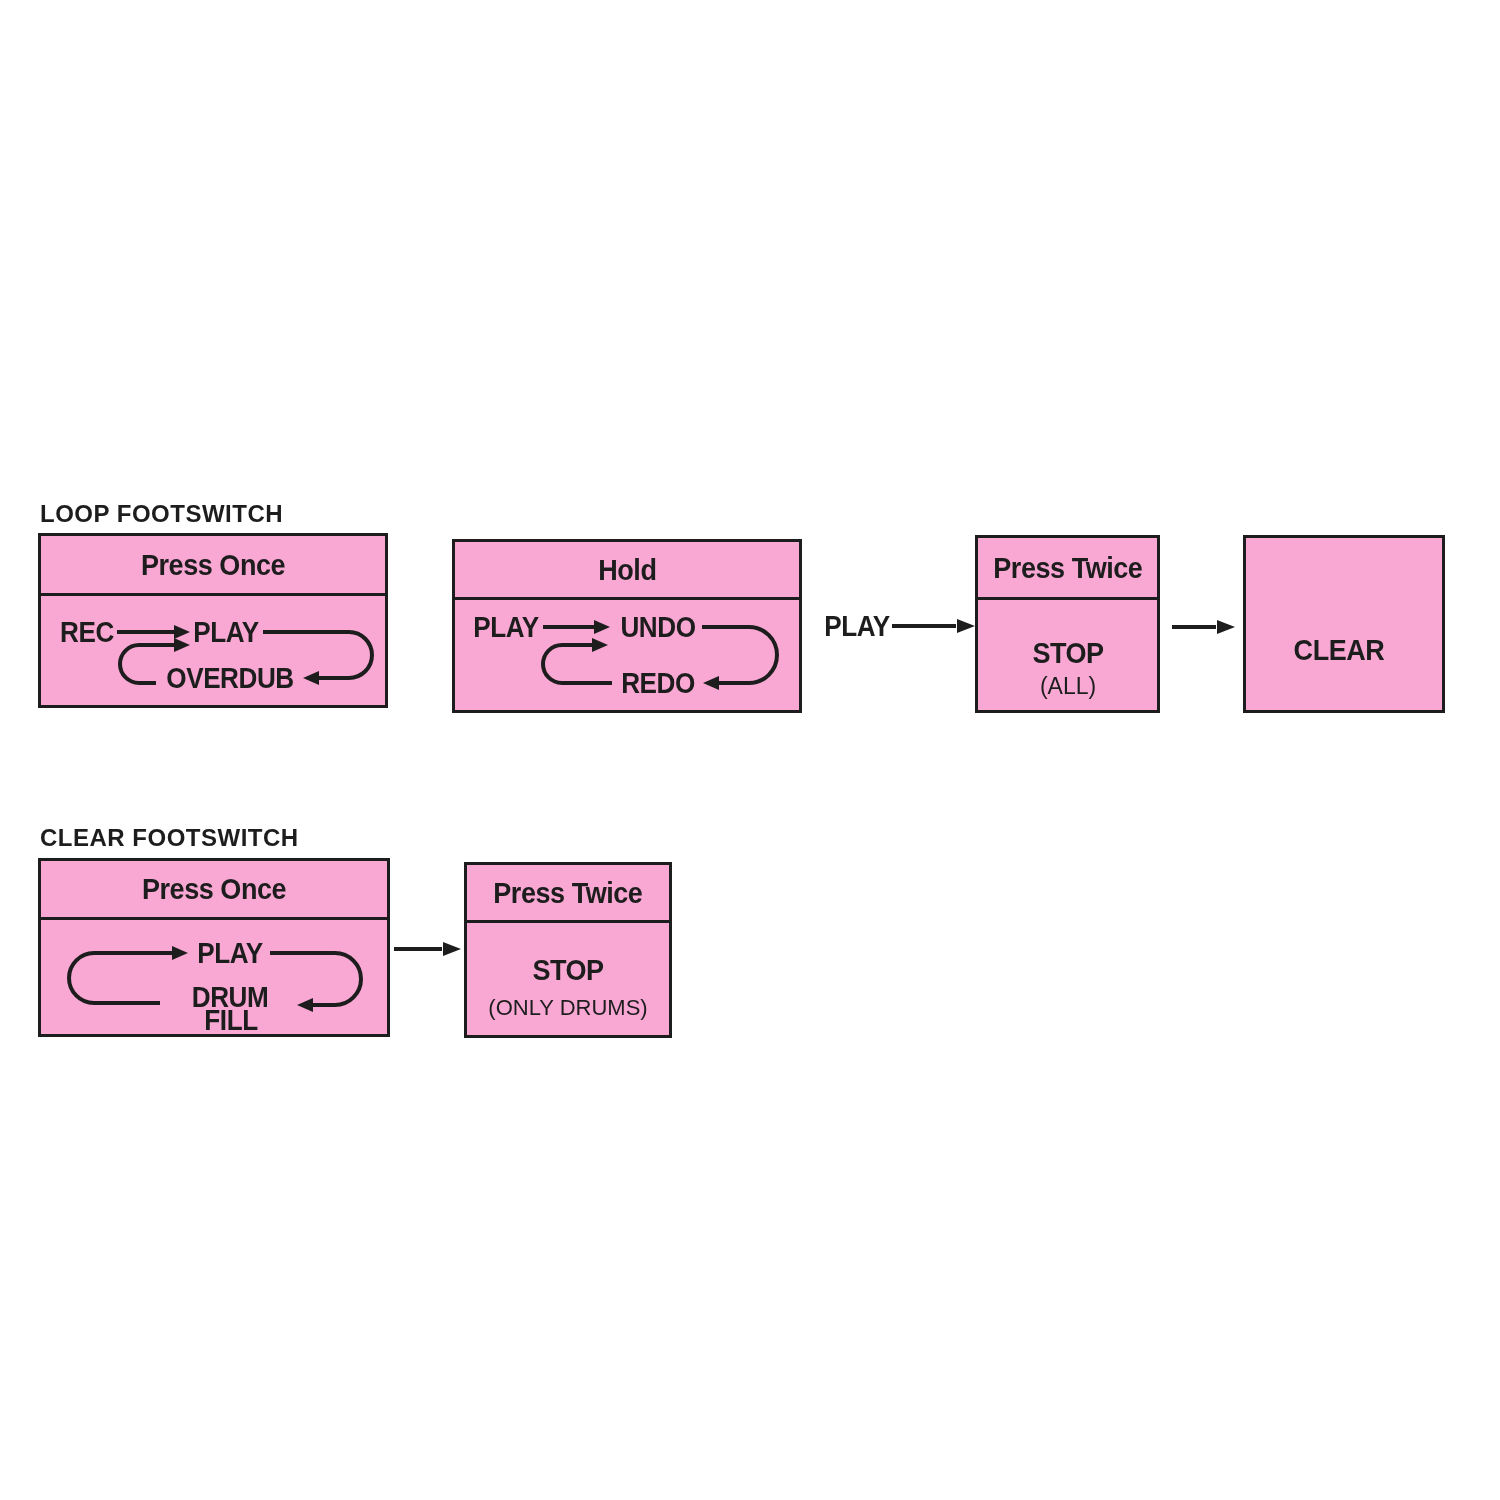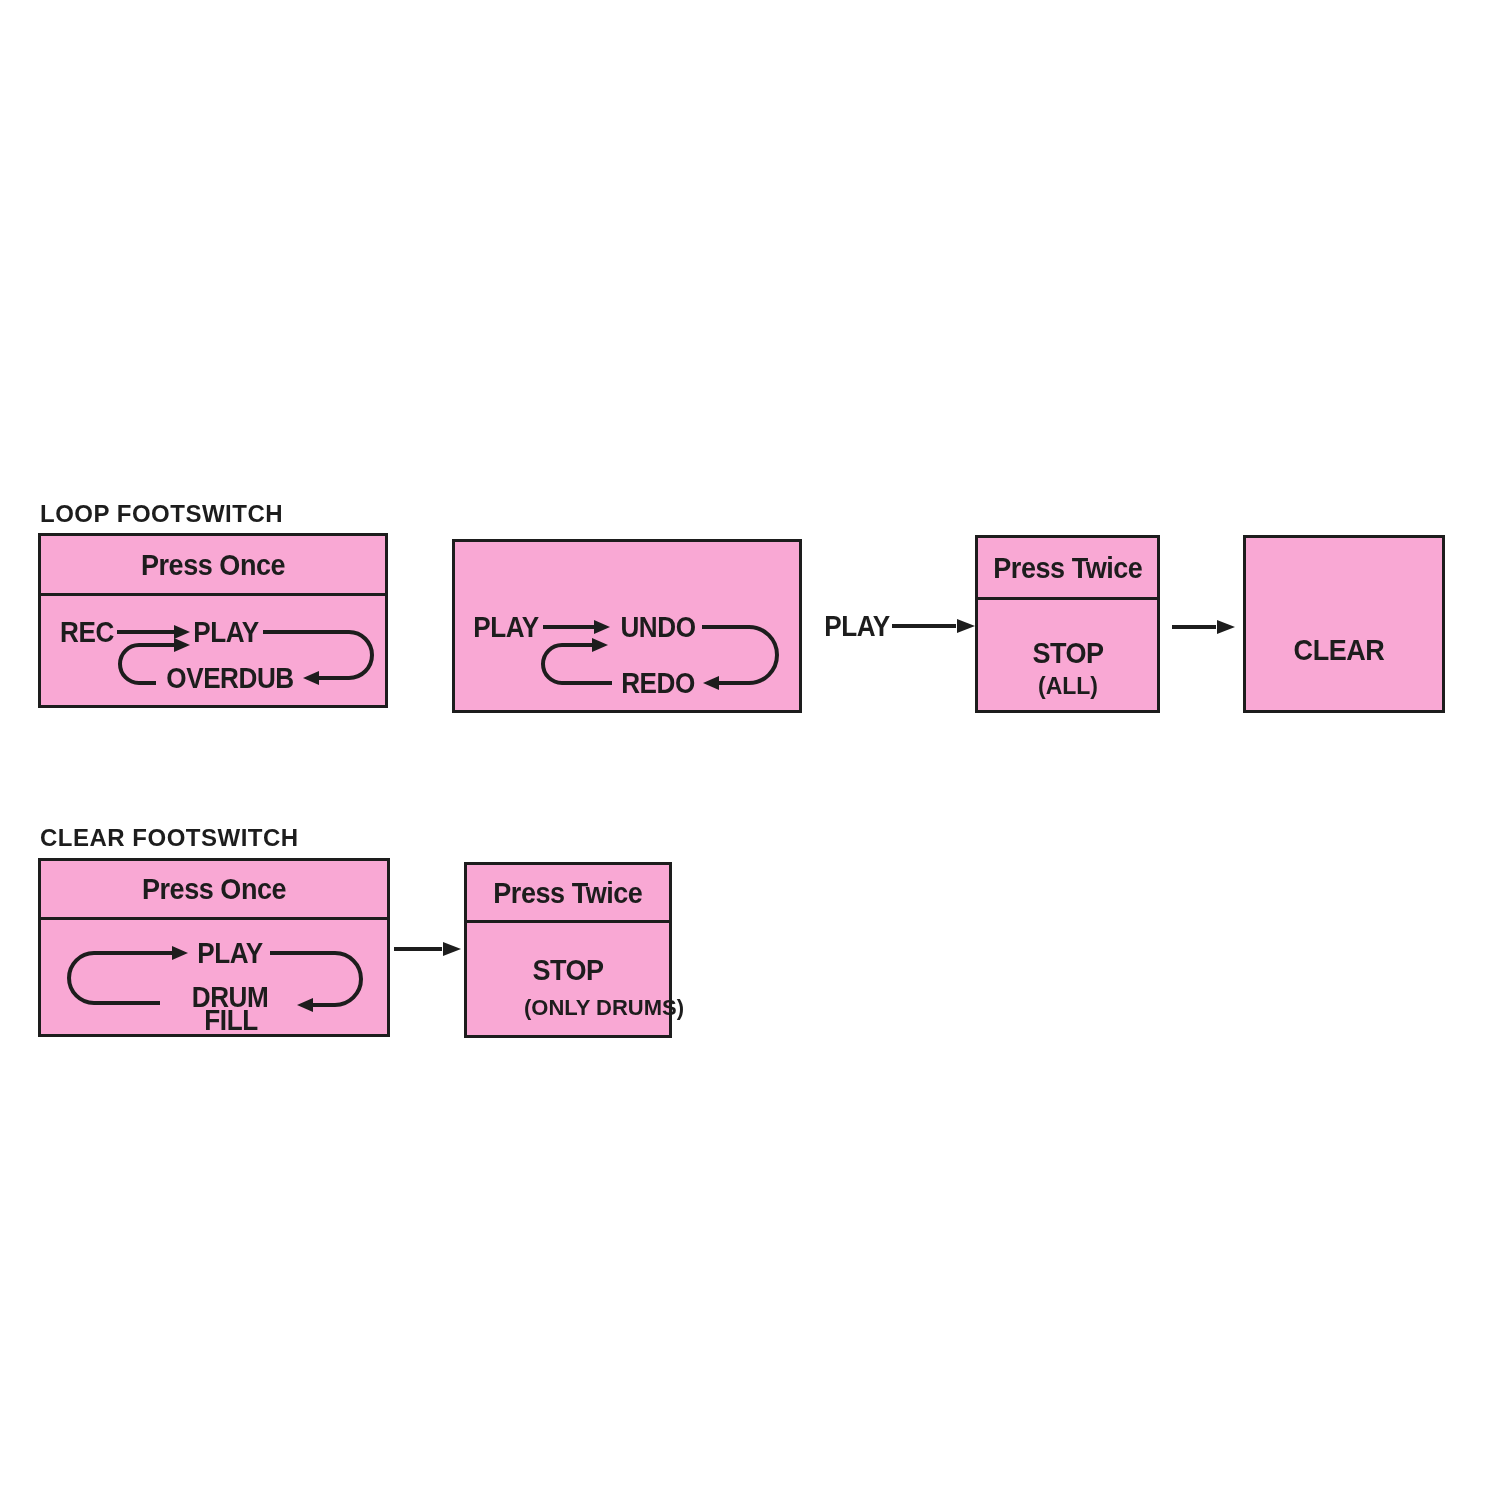--- a/index.html
+++ b/index.html
@@ -21,25 +21,25 @@
     font-size:30px;font-weight:700;letter-spacing:-.5px;line-height:1;
     transform:scaleX(.9);transform-origin:center;white-space:nowrap;
   }
   .layer{position:absolute;left:-3px;top:-3px;}
   .word{
     position:absolute;font-size:29px;font-weight:700;letter-spacing:-.5px;line-height:1;
     transform:translate(-50%,-50%) scaleX(.9);transform-origin:center;white-space:nowrap;
   }
   .action{font-size:30px;}
   .qualifier{
-    position:absolute;font-weight:700;line-height:1;white-space:nowrap;
+    position:absolute;font-weight:400;line-height:1;white-space:nowrap;
     transform:translate(-50%,-50%);
   }
   .q-all{font-size:23px;}
-  .q-drums{font-size:22px;margin-left:36px;}
+  .q-drums{font-size:22px;}
   svg.arrows{position:absolute;pointer-events:none;display:block;}
   svg.arrows path{fill:none;stroke:currentColor;stroke-width:4;}
   svg.arrows polygon{fill:currentColor;stroke:none;}
 </style>
 </head>
 <body>
 
 <div class="canvas">
 
   <svg class="arrows" style="left:0;top:0;width:1500px;height:1500px" viewBox="0 0 1500 1500">
@@ -69,20 +69,23 @@
         <path d="M 225 99 H 311 A 23 23 0 0 1 311 145 H 281"></path>
         <polygon points="265,145 281,138 281,152"></polygon>
       </svg>
       <span class="word" style="left:49px;top:99px">REC</span>
       <span class="word" style="left:188px;top:99px">PLAY</span>
       <span class="word" style="left:192px;top:145px">OVERDUB</span>
     </div>
   </div>
 
   <div class="fbox" style="left:452px;top:539px;width:350px;height:174px">
+    <div class="fbox-header" style="height:55px">
+      <span class="htext">Hold</span>
+    </div>
     <div class="layer" style="width:350px;height:174px">
       <svg class="arrows" style="left:0;top:0;width:350px;height:174px" viewBox="0 0 350 174">
         <path d="M 91 88 H 142"></path>
         <polygon points="158,88 142,81 142,95"></polygon>
         <path d="M 160 144 H 110 A 19 19 0 0 1 110 106 H 140"></path>
         <polygon points="156,106 140,99 140,113"></polygon>
         <path d="M 250 88 H 297 A 28 28 0 0 1 297 144 H 267"></path>
         <polygon points="251,144 267,137 267,151"></polygon>
       </svg>
       <span class="word" style="left:54px;top:88px">PLAY</span>

